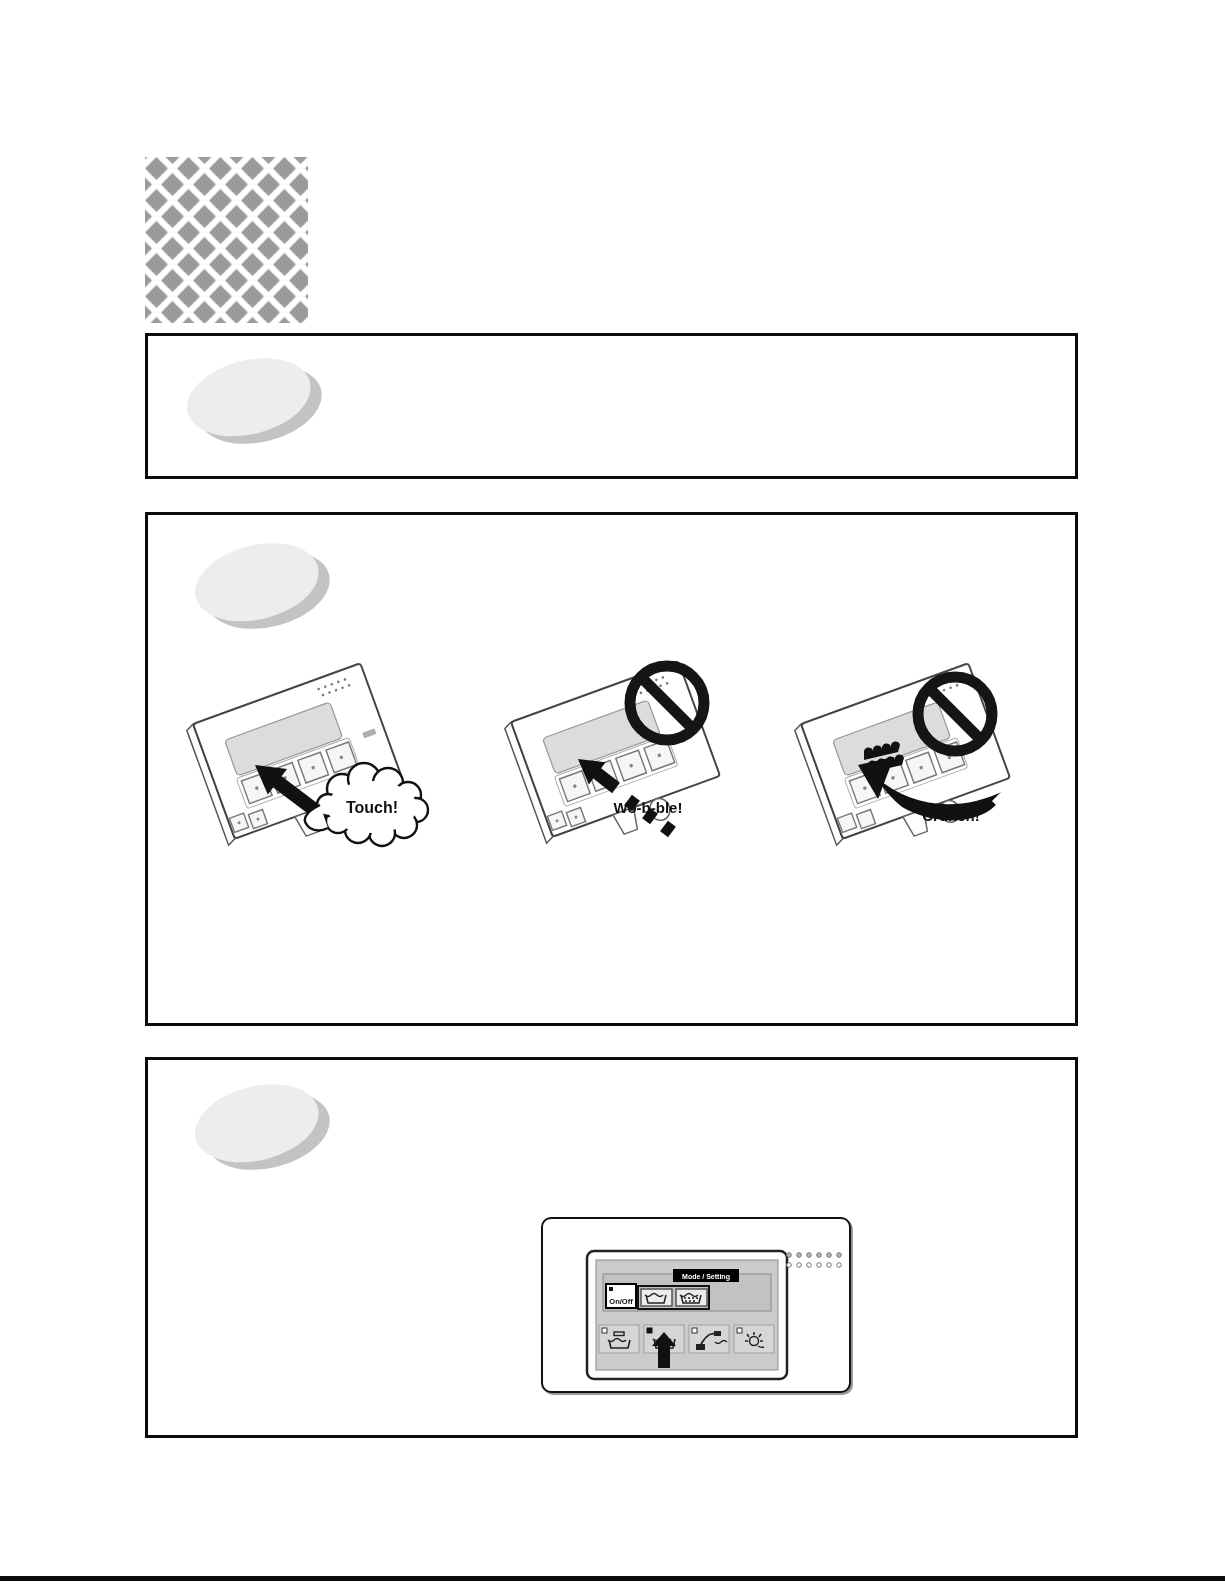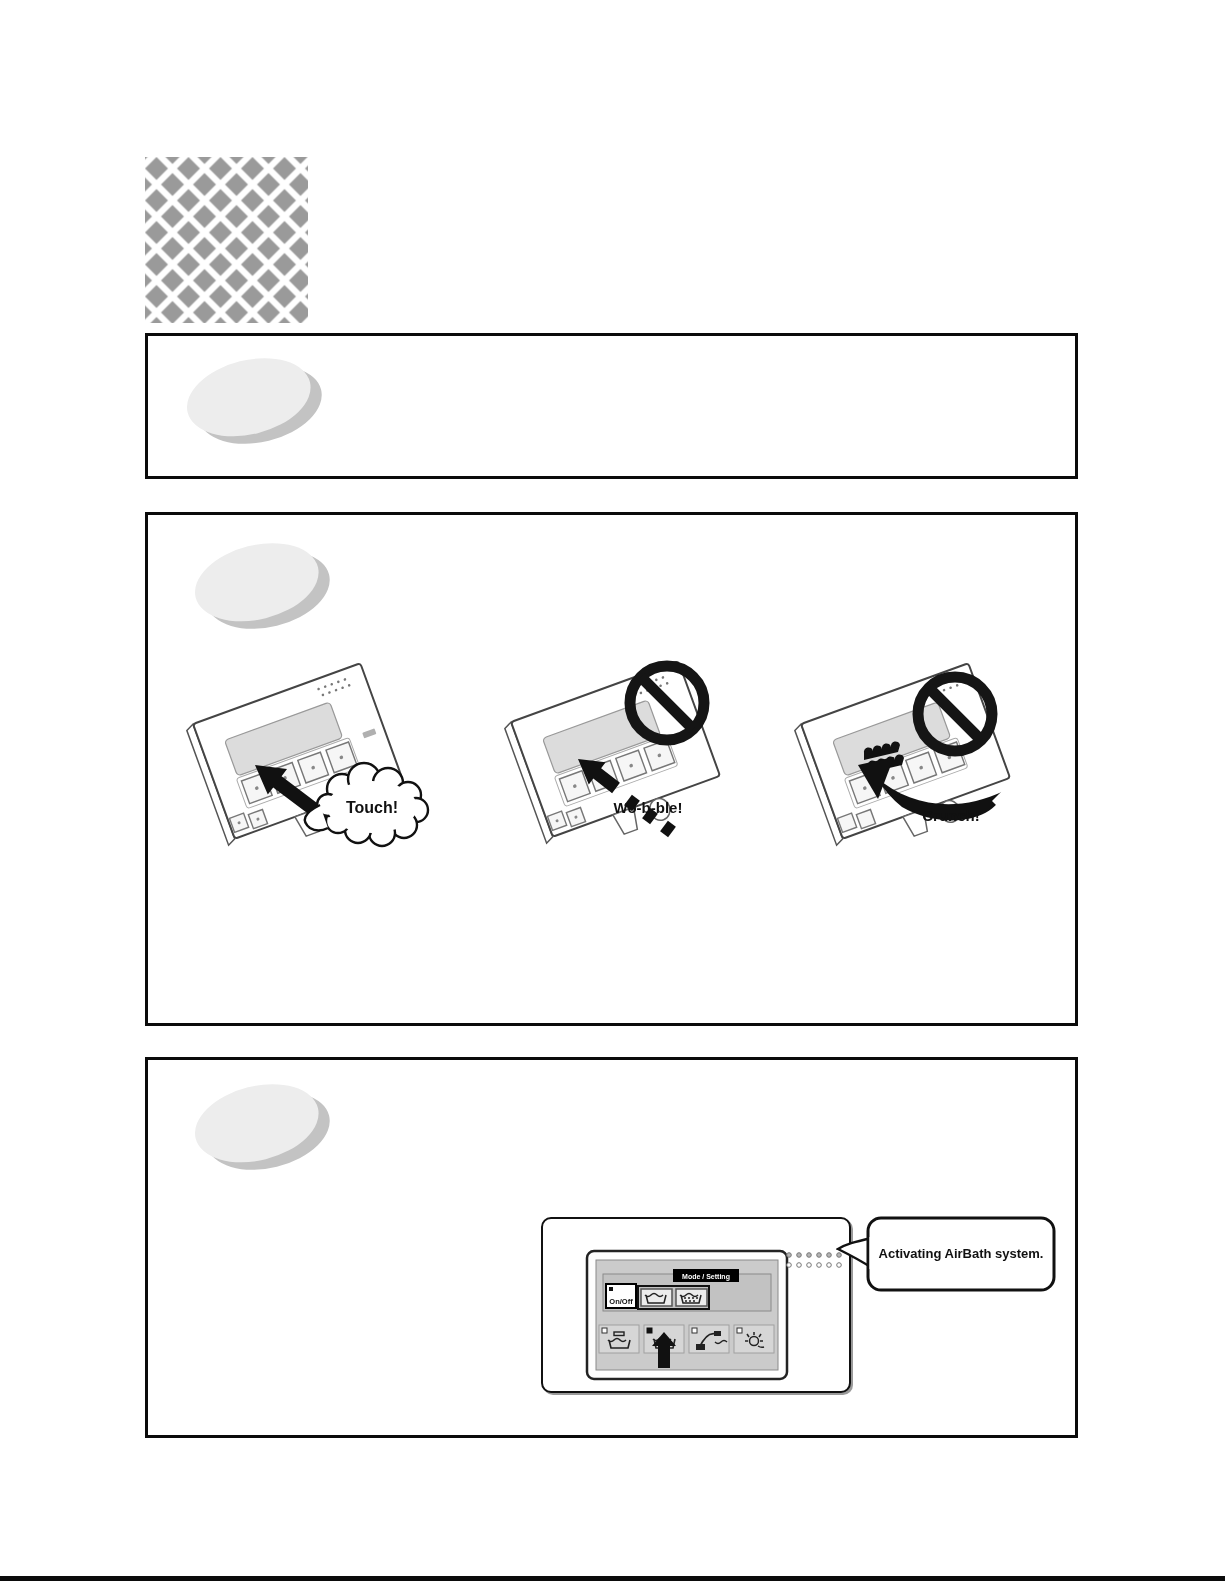--- a/index.html
+++ b/index.html
@@ -317,24 +317,16 @@
               <circle cx="16" cy="18" r="2.3"></circle>
               <circle cx="26" cy="18" r="2.3"></circle>
             <circle cx="36" cy="18" r="2.3"></circle>
               <circle cx="46" cy="18" r="2.3"></circle>
               <circle cx="56" cy="18" r="2.3"></circle>
           </g>
         </g>
       </svg>
     </div>
 
-    <div class="callout-wrap" style="left:688px;top:148px;width:226px;height:94px;">
-      <svg width="226" height="94" viewBox="0 0 226 94">
-        <path d="M36 30 C18 34 10 36 2 41 C14 47 24 52 36 60 Z" fill="#fff" stroke="#111" stroke-width="2.5"></path>
-        <rect x="32" y="10" width="186" height="72" rx="13" fill="#fff" stroke="#111" stroke-width="3"></rect>
-        <rect x="33.5" y="29" width="4" height="32" fill="#fff"></rect>
-        <text x="125" y="50" text-anchor="middle" font-size="13" font-weight="bold" fill="#111">Activating AirBath system.</text>
-      </svg>
-    </div>
   </div>
 
   <div class="bottom-rule"></div>
 </div>
 
 </body></html>

